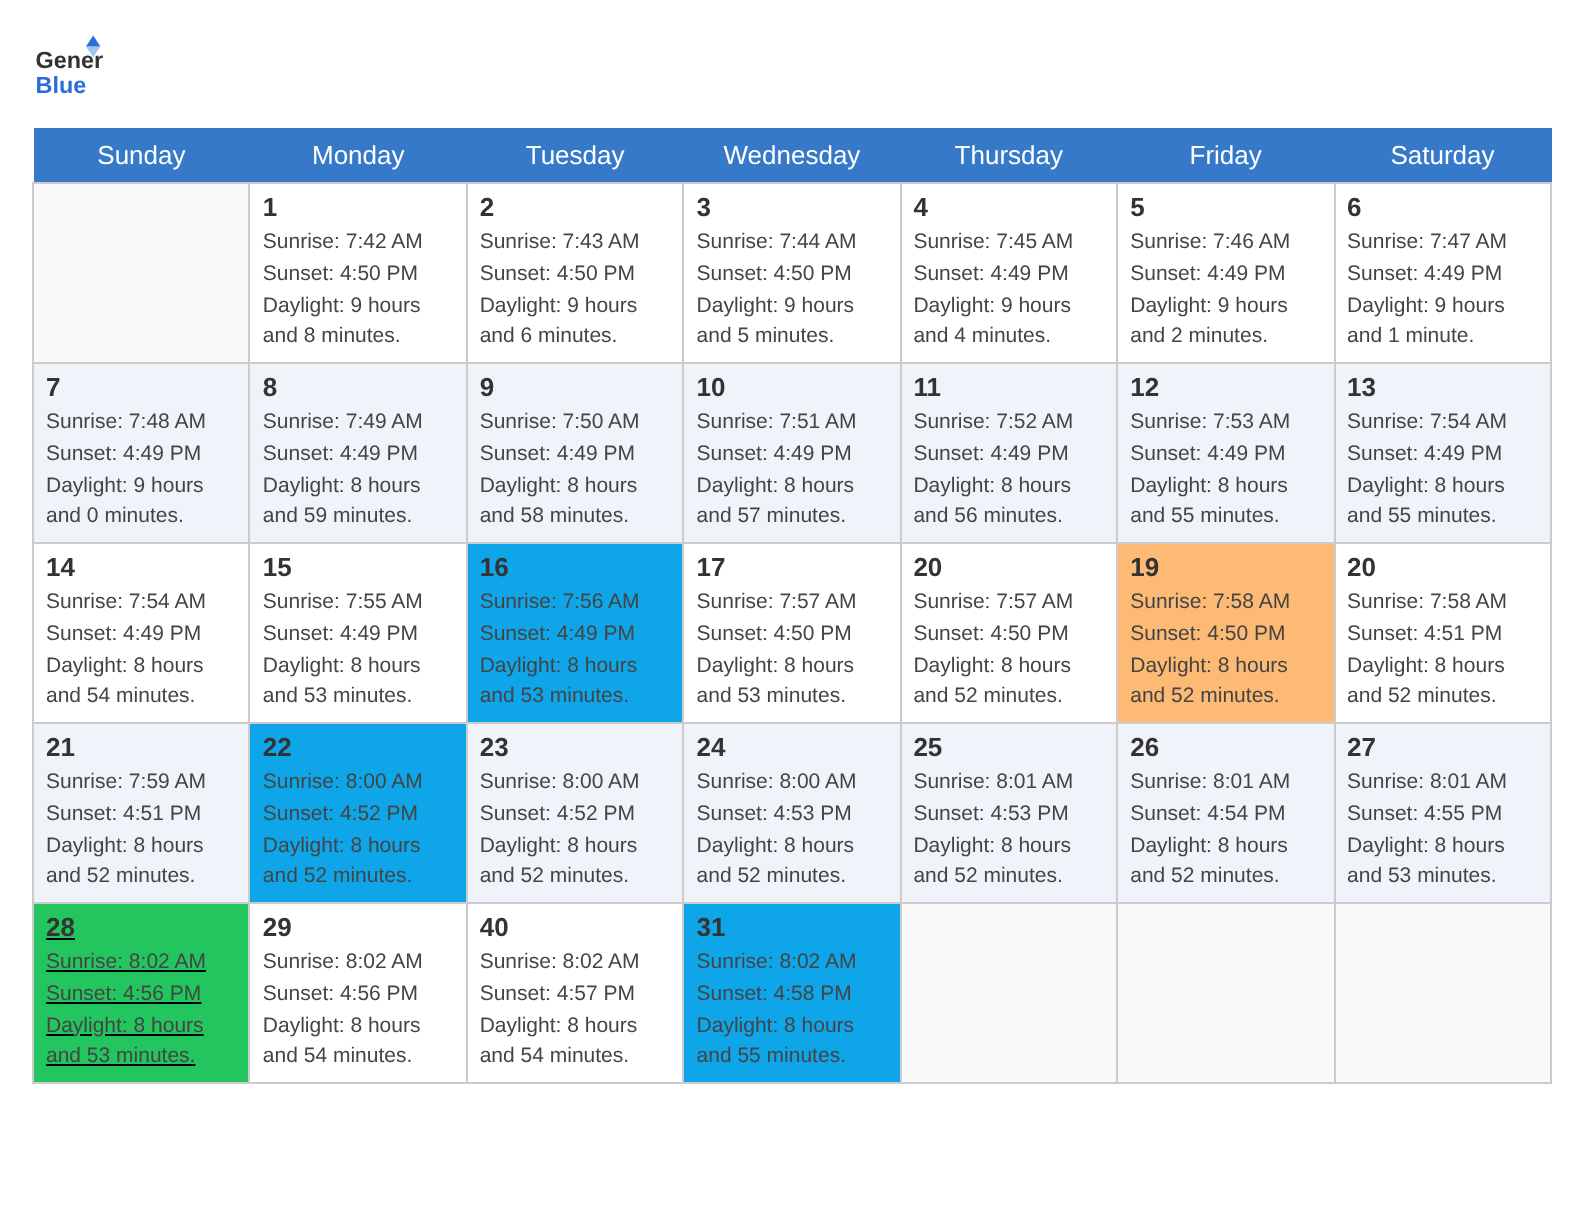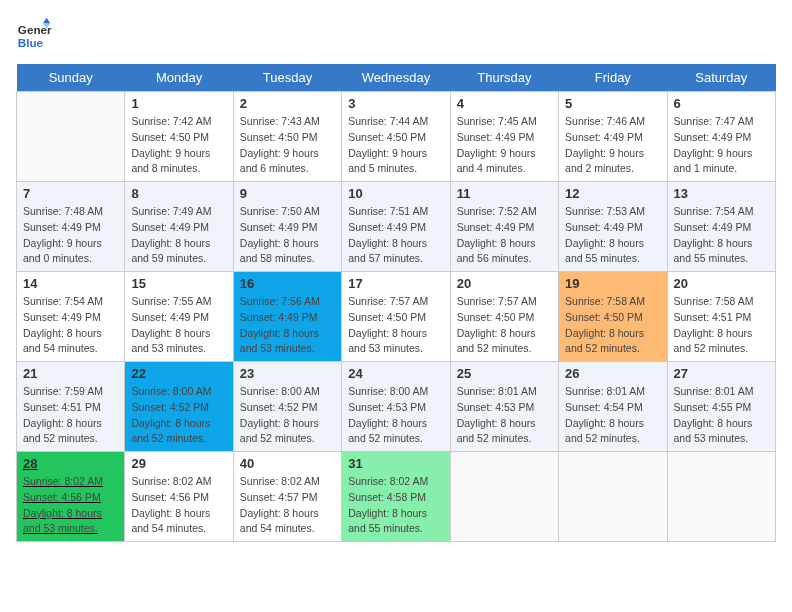--- a/index.html
+++ b/index.html
@@ -291,21 +291,21 @@
           <div class="day-info">
             Sunrise: 8:02 AM<br>Sunset: 4:56 PM<br>Daylight: 8 hours and 54 minutes.
           </div>
         </td>
         <td style="background: rgb(255, 255, 255);">
           <span class="day-number">40</span>
           <div class="day-info">
             Sunrise: 8:02 AM<br>Sunset: 4:57 PM<br>Daylight: 8 hours and 54 minutes.
           </div>
         </td>
-        <td style="background: #86efac;">
+        <td style="background: #0ea5e9;">
           <span class="day-number">31</span>
           <div class="day-info">
             Sunrise: 8:02 AM<br>Sunset: 4:58 PM<br>Daylight: 8 hours and 55 minutes.
           </div>
         </td>
         <td class="empty-cell"></td>
         <td class="empty-cell"></td>
         <td class="empty-cell"></td>
       </tr>
     </tbody>

